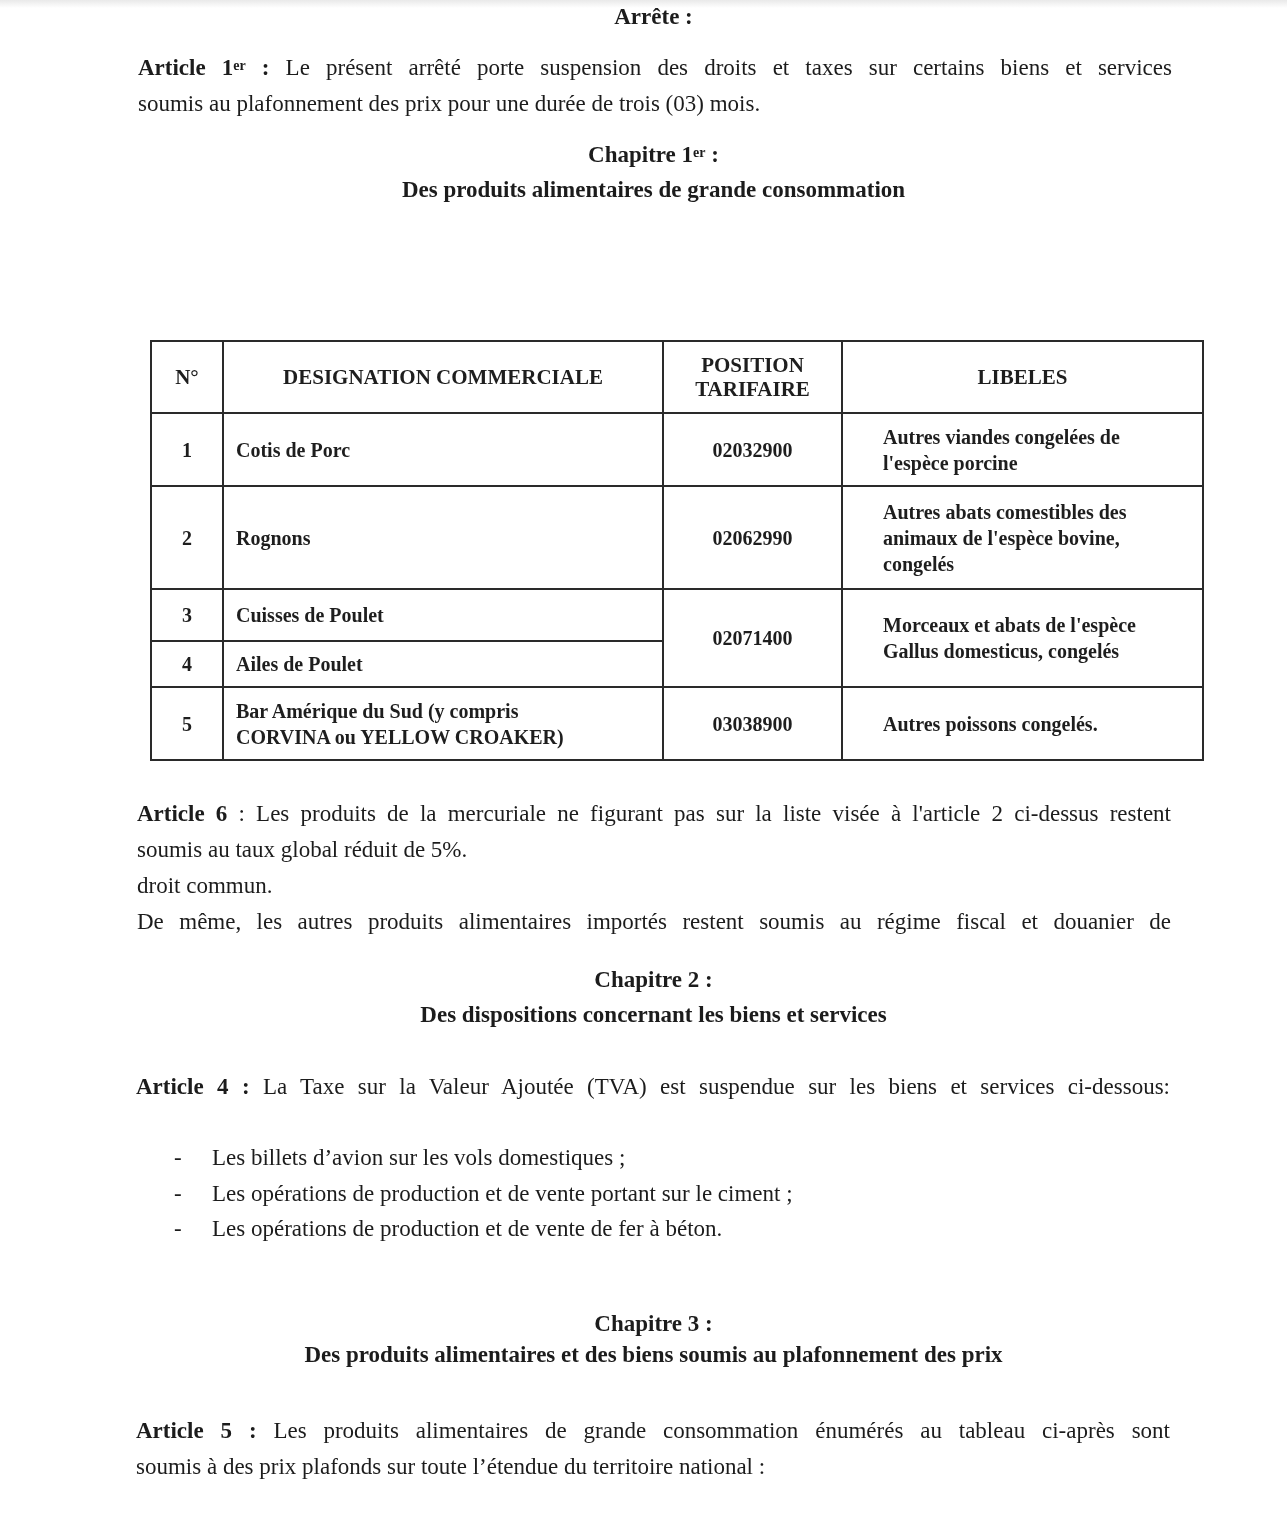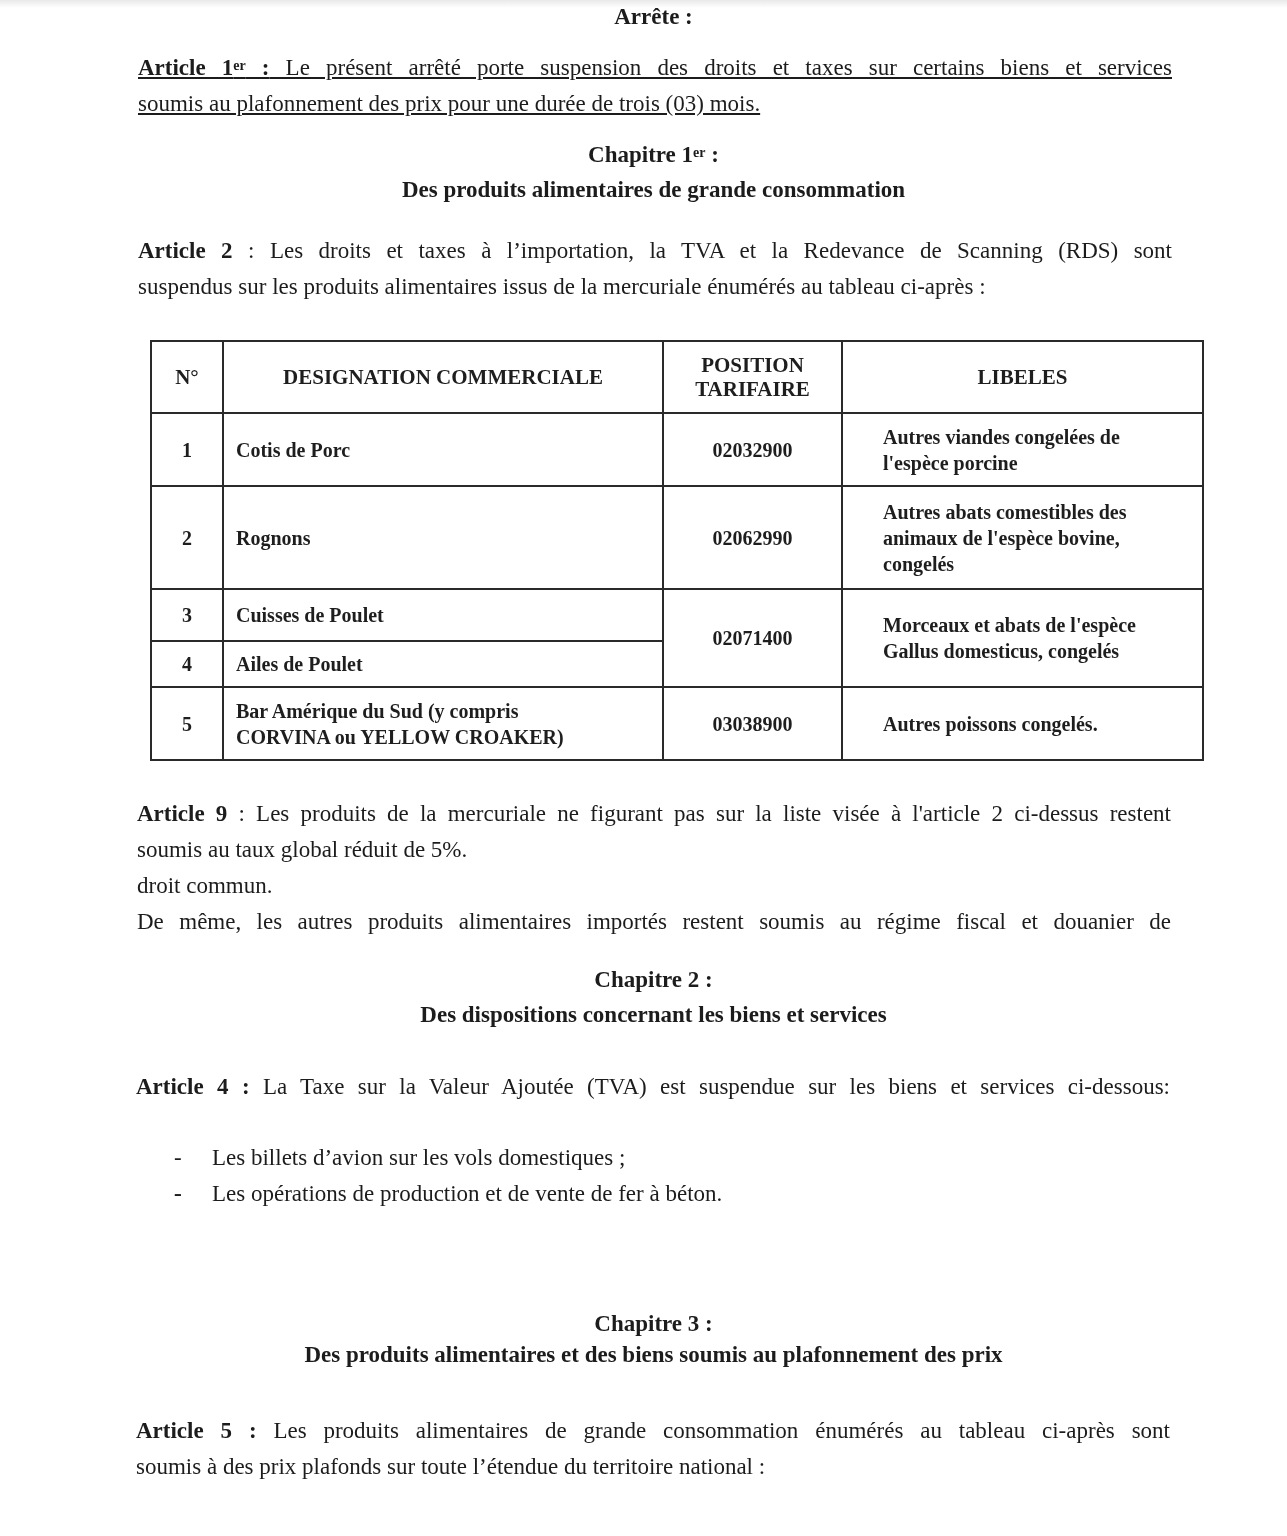--- a/index.html
+++ b/index.html
@@ -111,36 +111,30 @@
       top: 0;
     }
   </style>
 </head>
 <body>
 
 <div class="page">
 
   <div class="center-line" style="top:2px; left:0; width:1307px;">Arrête :</div>
 
-  <div class="para" style="top:50px;text-decoration:underline;">
+  <div class="para" style="top:50px;">
     <span class="line">
       <span class="lead"><span>Article 1</span><sup class="er">er</sup><span> :</span></span><span> Le présent arrêté porte suspension des droits et taxes sur certains biens et services</span>
     </span>
     <span class="line last">soumis au plafonnement des prix pour une durée de trois (03) mois.</span>
   </div>
 
   <div class="center-line" style="top:140px;"><span>Chapitre 1</span><sup class="er">er</sup><span> :</span></div>
   <div class="center-line" style="top:175px;">Des produits alimentaires de grande consommation</div>
 
-  <div class="para" style="top:233px;">
-    <span class="line">
-      <span class="lead">Article 2</span><span> : Les droits et taxes à l’importation, la TVA et la Redevance de Scanning (RDS) sont</span>
-    </span>
-    <span class="line last">suspendus sur les produits alimentaires issus de la mercuriale énumérés au tableau ci-après :</span>
-  </div>
 
   <table class="tariff">
     <colgroup>
       <col style="width:72px">
       <col style="width:440px">
       <col style="width:179px">
       <col style="width:361px">
     </colgroup>
     <thead>
       <tr>
@@ -193,21 +187,21 @@
           <div>CORVINA ou YELLOW CROAKER)</div>
         </td>
         <td class="pos">03038900</td>
         <td class="lib">Autres poissons congelés.</td>
       </tr>
     </tbody>
   </table>
 
   <div class="para" style="top:796px; left:137px;">
     <span class="line">
-      <span class="lead">Article 9</span><span> : Les produits de la mercuriale ne figurant pas sur la liste visée à l'article 2 ci-dessus restent</span>
+      <span class="lead">Article 6</span><span> : Les produits de la mercuriale ne figurant pas sur la liste visée à l'article 2 ci-dessus restent</span>
     </span>
     <span class="line last">soumis au taux global réduit de 5%.</span>
     <span class="line last">droit commun.</span>
     <span class="line">De même, les autres produits alimentaires importés restent soumis au régime fiscal et douanier de</span>
   </div>
 
   <div class="center-line" style="top:965px;">Chapitre 2 :</div>
   <div class="center-line" style="top:1000px;">Des dispositions concernant les biens et services</div>
 
   <div class="para" style="top:1069px; left:136px;">
@@ -216,20 +210,21 @@
     </span>
   </div>
 
   <ul class="dash-list">
     <li>
       <span class="dash">-</span>
       <span>Les billets d’avion sur les vols domestiques ;</span>
     </li>
     <li>
       <span class="dash">-</span>
+      <span>Les opérations de production et de vente portant sur le ciment ;</span>
     </li>
     <li>
       <span class="dash">-</span>
       <span>Les opérations de production et de vente de fer à béton.</span>
     </li>
   </ul>
 
   <div class="center-line" style="top:1309px;">Chapitre 3 :</div>
   <div class="center-line" style="top:1340px;">Des produits alimentaires et des biens soumis au plafonnement des prix</div>
 

